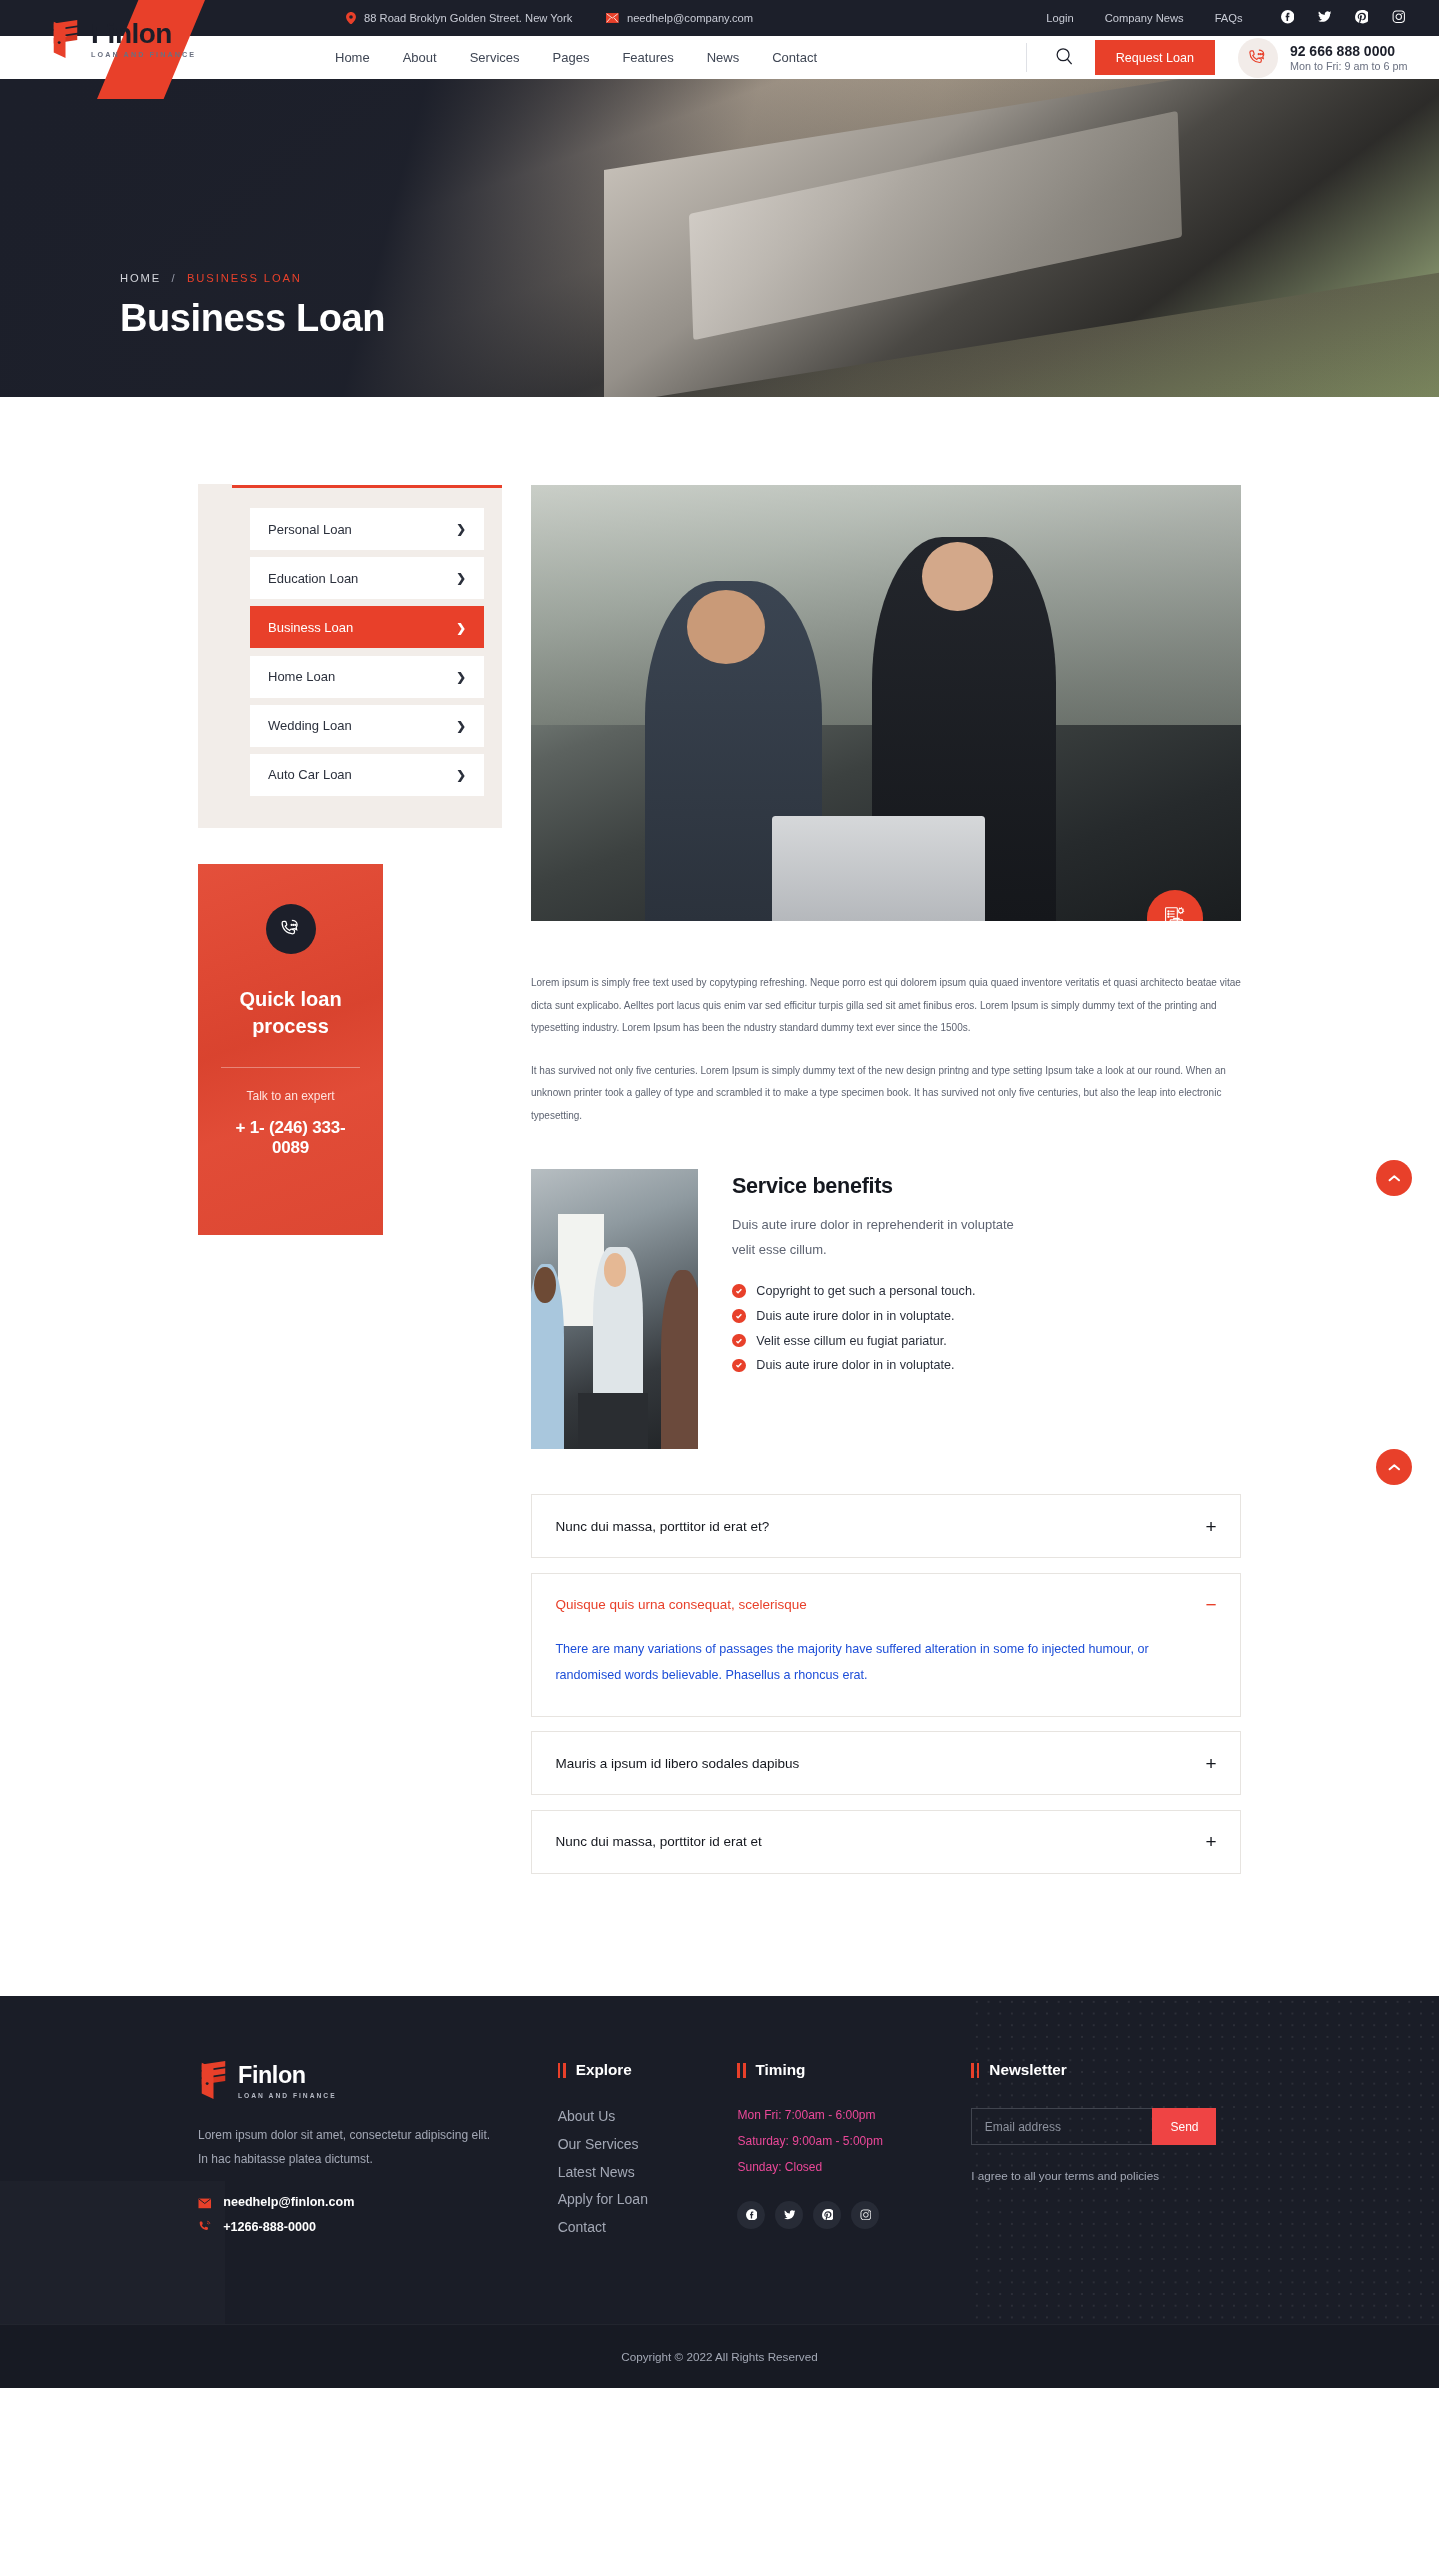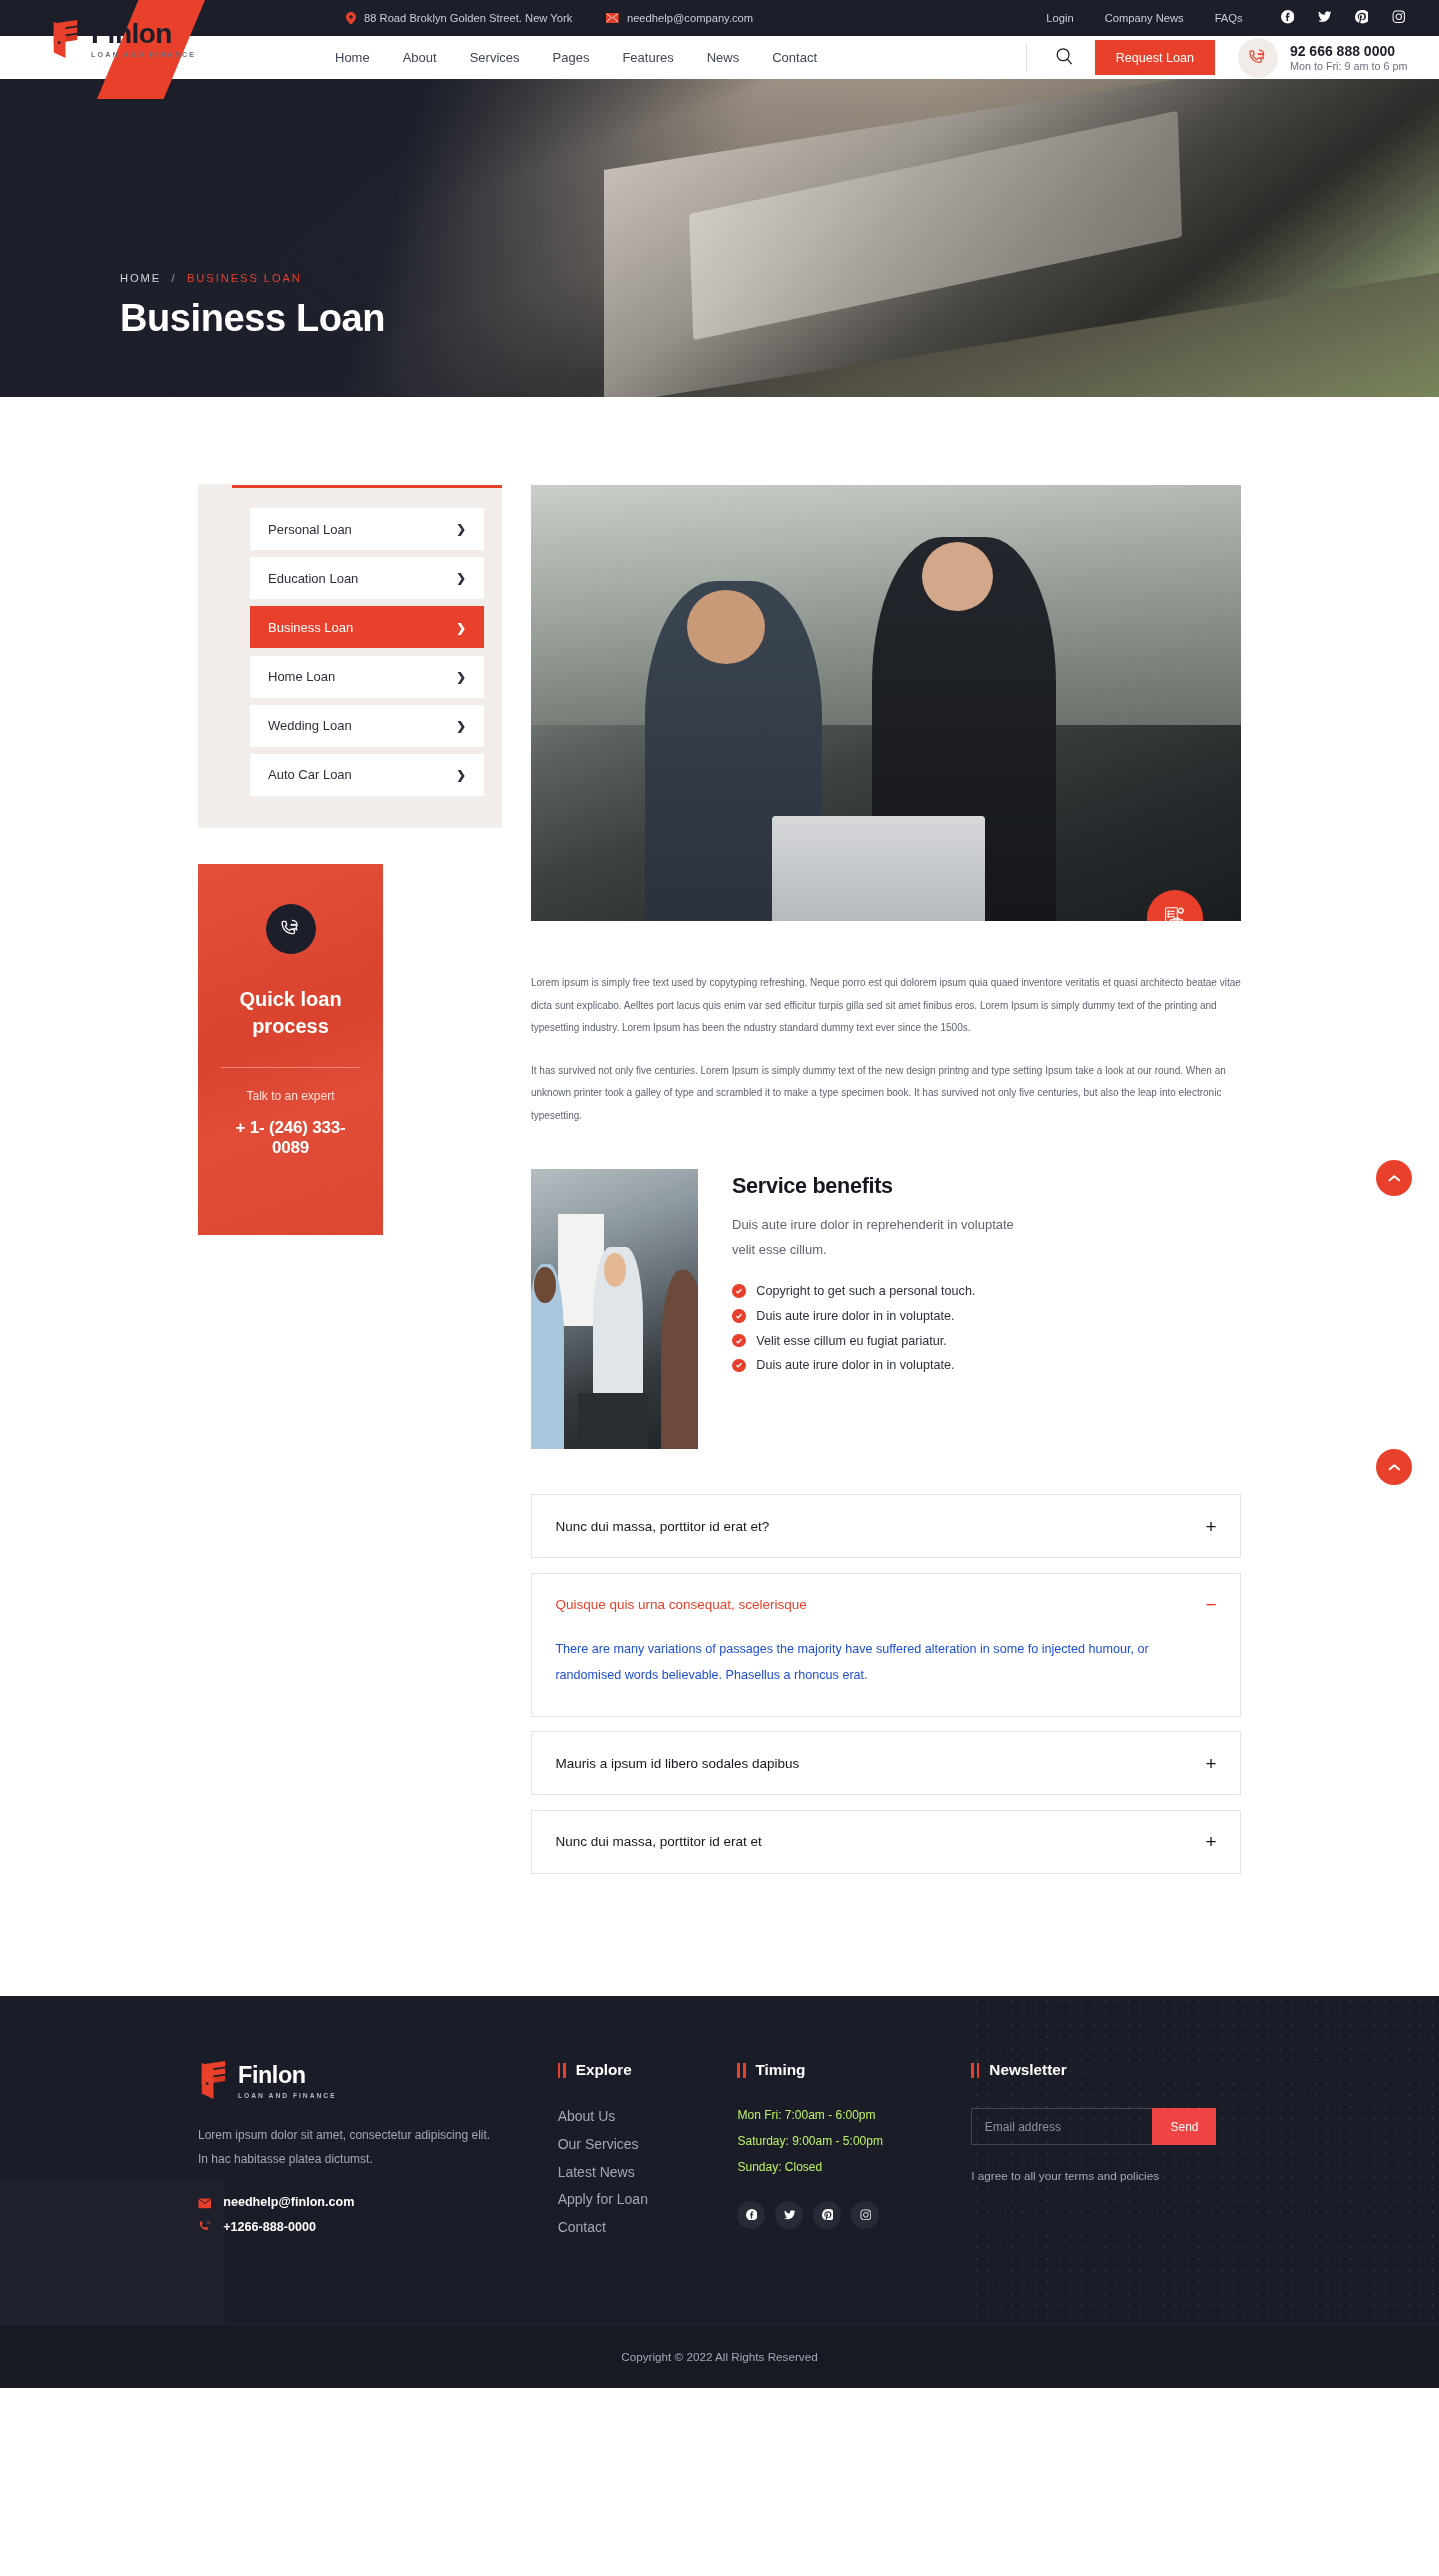--- a/index.html
+++ b/index.html
@@ -389,21 +389,21 @@
   .f-head {
     display: flex; align-items: center; gap: 10px;
     font-size: 15.3px; font-weight: 700; color: #ffffff;
     margin-bottom: 29px;
   }
   .f-bars { display: flex; gap: 2.7px; }
   .f-bars i { display:block; width: 2.7px; height: 15.3px; background: #e8402a; }
   .f-links { list-style: none; }
   .f-links li { margin-bottom: 11.7px; }
   .f-links a { color: #a3a8b5; text-decoration: none; font-size: 14px; }
-  .f-time { font-size: 12px; color: #bef264; margin-bottom: 11.7px; }
+  .f-time { font-size: 12px; color: #ec4899; margin-bottom: 11.7px; }
   .f-socials { display: flex; gap: 10px; margin-top: 27px; }
   .f-socials a {
     width: 28px; height: 28px; border-radius: 50%;
     background: #272b36;
     display: flex; align-items: center; justify-content: center;
     color: #fff;
   }
   .news-form { display: flex; margin-top: 15px; width: 243px; height: 37px; }
   .news-input {
     flex: 1;

